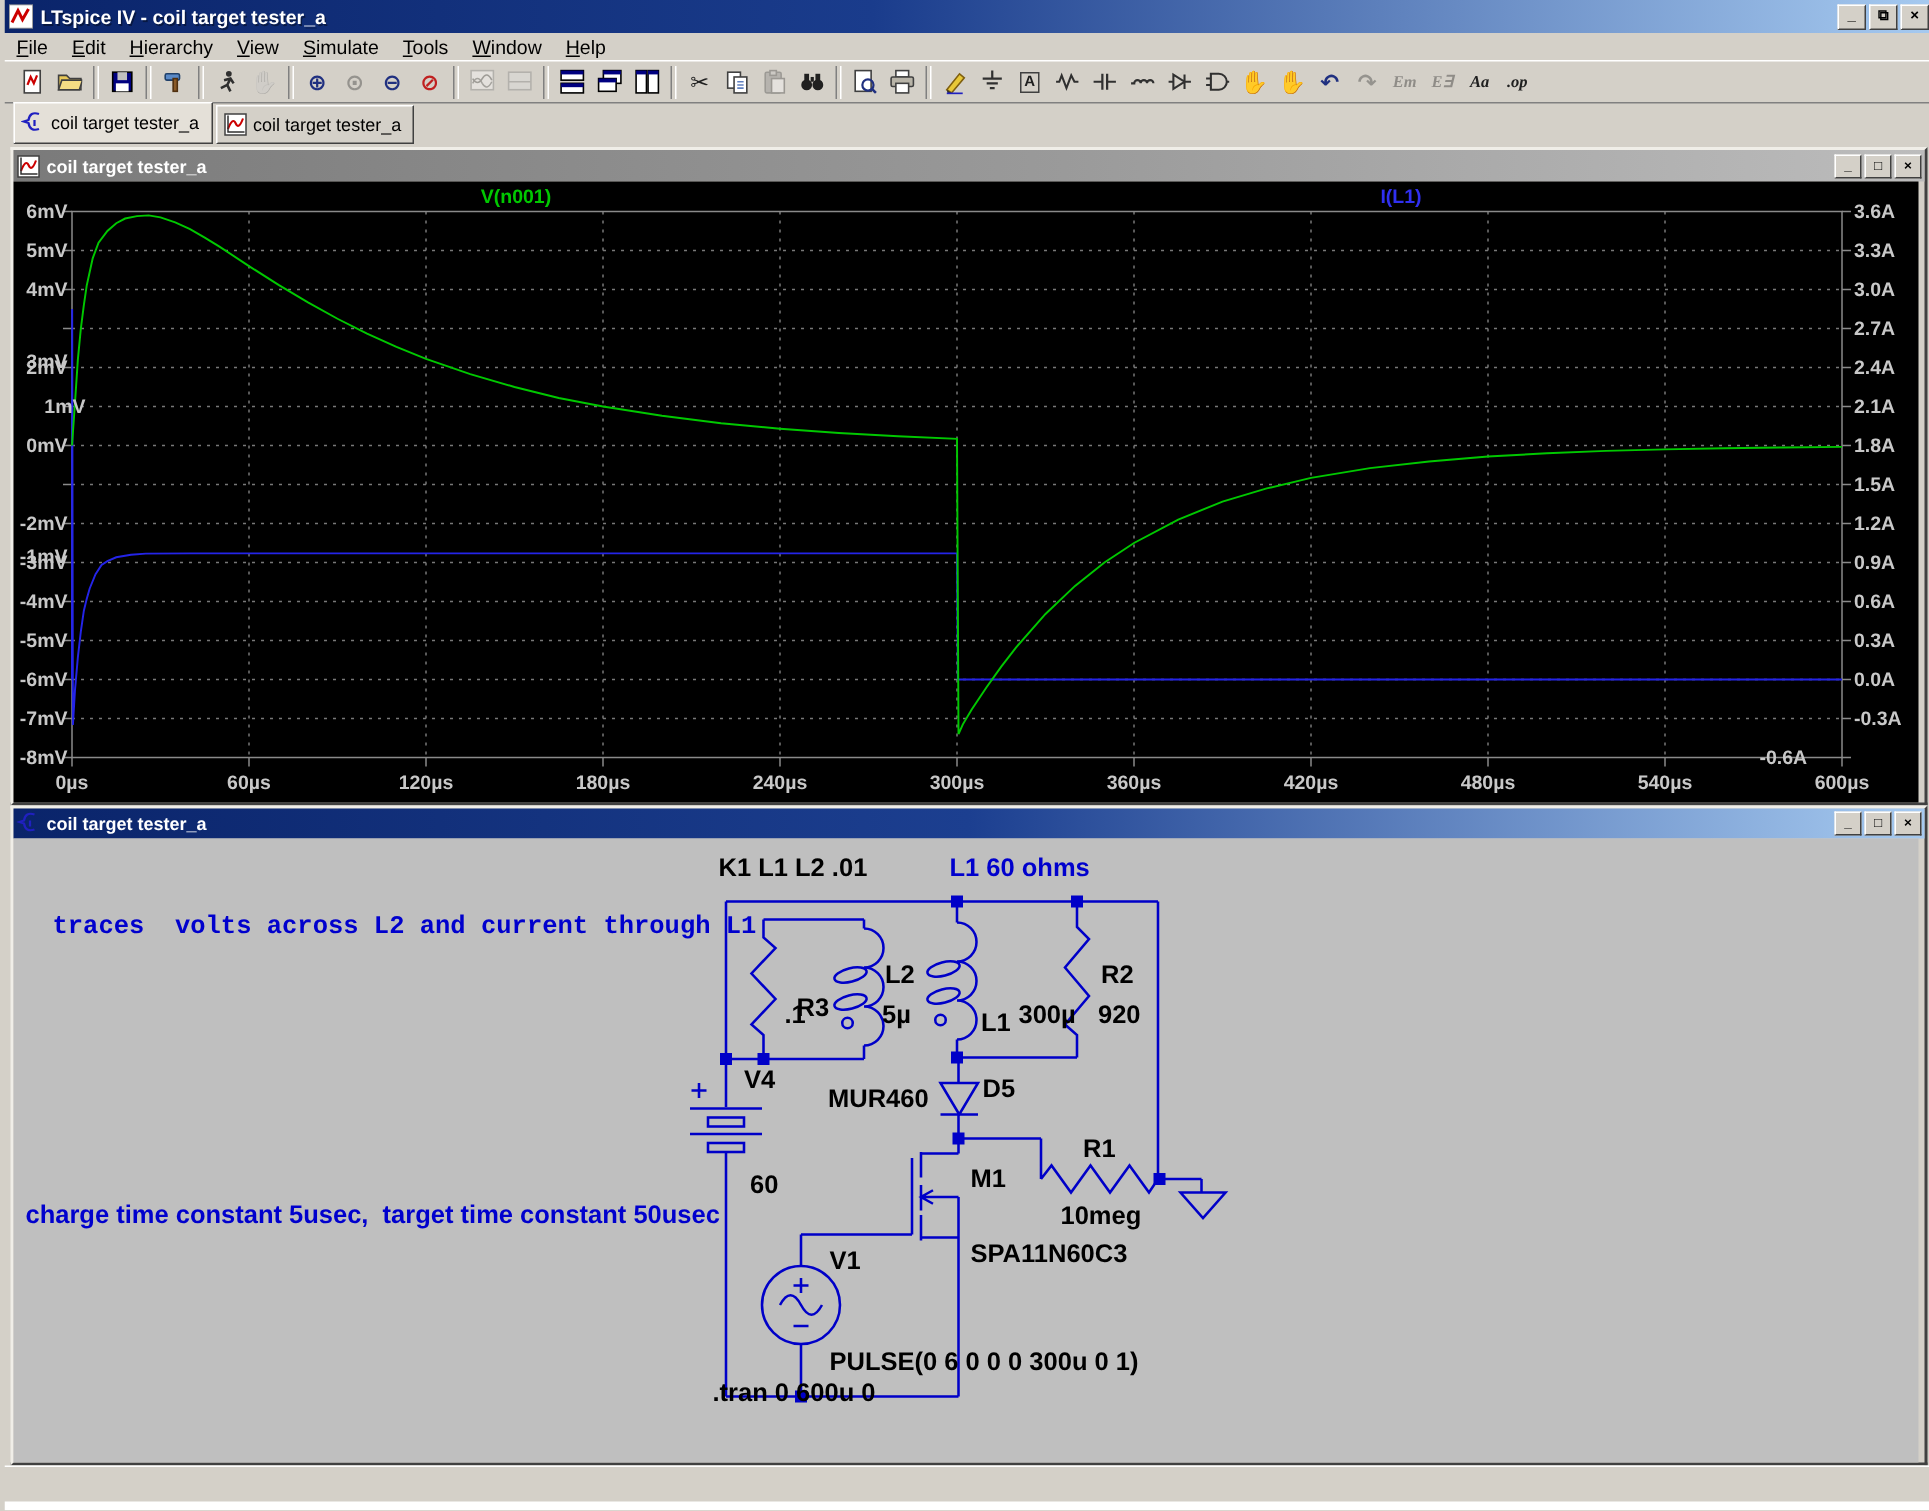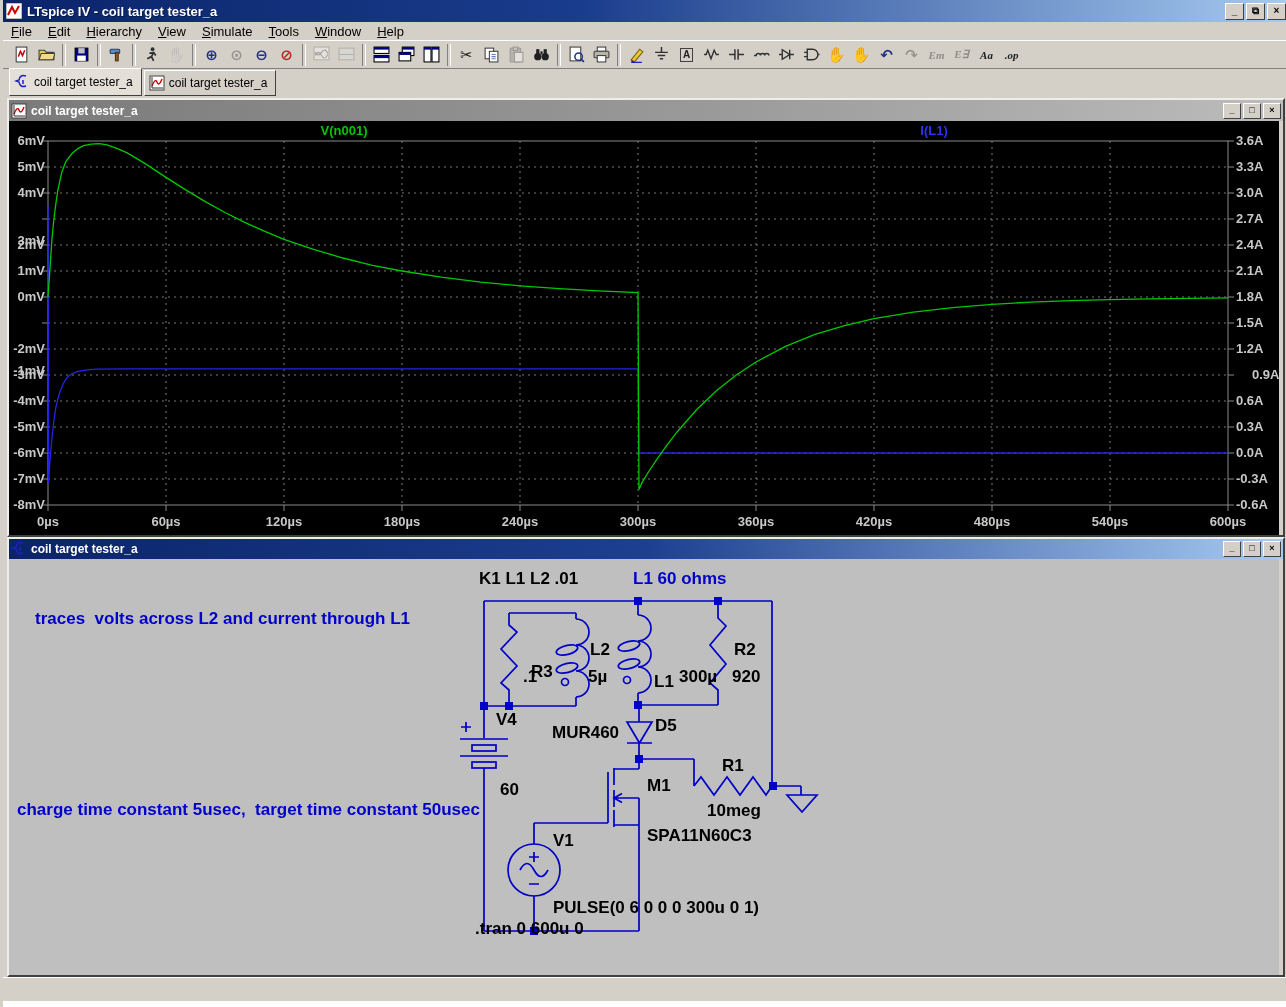--- a/index.html
+++ b/index.html
@@ -465,45 +465,45 @@
           <line x1="1219" y1="384" x2="1219" y2="390" stroke="#8a8a8a"></line>
           <polyline points="39.0,332.0 39.1,85.0 39.6,362.3 41.0,338.9 42.9,317.3 44.9,299.9 46.9,286.1 48.8,278.3 50.8,271.3 54.7,261.8 58.7,255.7 62.6,253.1 68.5,250.5 78.3,248.8 88.2,248.1 117.7,247.9 235.7,247.9 432.3,247.9 629.0,247.9 629.6,332.0 727.3,332.0 924.0,332.0 1219.0,332.0" fill="none" stroke="#2424e8" stroke-width="1.3"></polyline>
           <polyline points="39.0,176.0 41.0,147.4 42.9,118.8 44.9,98.0 46.9,82.4 48.8,69.4 52.8,51.2 56.7,40.8 62.6,33.0 68.5,27.8 74.4,24.7 82.3,23.1 90.1,22.6 98.0,23.9 107.8,27.3 117.7,31.7 127.5,37.4 137.3,43.4 157.0,56.4 176.7,68.9 196.3,80.6 216.0,91.5 235.7,101.4 255.3,110.2 275.0,118.3 304.5,128.4 334.0,137.0 363.5,144.3 393.0,150.0 432.3,156.2 471.7,161.2 511.0,164.8 550.3,167.7 589.7,169.8 629.0,171.6 630.0,368.4 632.9,361.9 638.8,352.0 648.7,337.2 658.5,323.4 668.3,310.7 688.0,288.3 707.7,269.6 727.3,254.0 747.0,241.0 776.5,225.4 806.0,213.4 835.5,204.6 865.0,197.6 904.3,191.1 943.7,186.7 983.0,183.3 1022.3,181.2 1061.7,179.6 1101.0,178.6 1140.3,177.8 1179.7,177.3 1219.0,176.9" fill="none" stroke="#00c800" stroke-width="1.3"></polyline>
         </svg>
       <div id="wavelabels">
           <div class="axlbl axleft" style="left: 0px; top: 12px;">6mV</div>
           <div class="axlbl axleft" style="left: 0px; top: 38px;">5mV</div>
           <div class="axlbl axleft" style="left: 0px; top: 64px;">4mV</div>
           <div class="axlbl axleft" style="left: 0px; top: 90px; margin-top: 22px;">3mV</div>
           <div class="axlbl axleft" style="left: 0px; top: 116px;">2mV</div>
-          <div class="axlbl axleft" style="left: 0px; top: 142px;">1mV</div>
+          <div class="axlbl axleft" style="left: 0px; top: 142px; padding-left: 12px;">1mV</div>
           <div class="axlbl axleft" style="left: 0px; top: 168px;">0mV</div>
           <div class="axlbl axleft" style="left: 0px; top: 194px; margin-top: 48px;">-1mV</div>
           <div class="axlbl axleft" style="left: 0px; top: 220px;">-2mV</div>
           <div class="axlbl axleft" style="left: 0px; top: 246px;">-3mV</div>
           <div class="axlbl axleft" style="left: 0px; top: 272px;">-4mV</div>
           <div class="axlbl axleft" style="left: 0px; top: 298px;">-5mV</div>
           <div class="axlbl axleft" style="left: 0px; top: 324px;">-6mV</div>
           <div class="axlbl axleft" style="left: 0px; top: 350px;">-7mV</div>
           <div class="axlbl axleft" style="left: 0px; top: 376px;">-8mV</div>
           <div class="axlbl " style="left: 1227px; top: 12px;">3.6A</div>
           <div class="axlbl " style="left: 1227px; top: 38px;">3.3A</div>
           <div class="axlbl " style="left: 1227px; top: 64px;">3.0A</div>
           <div class="axlbl " style="left: 1227px; top: 90px;">2.7A</div>
           <div class="axlbl " style="left: 1227px; top: 116px;">2.4A</div>
           <div class="axlbl " style="left: 1227px; top: 142px;">2.1A</div>
           <div class="axlbl " style="left: 1227px; top: 168px;">1.8A</div>
           <div class="axlbl " style="left: 1227px; top: 194px;">1.5A</div>
           <div class="axlbl " style="left: 1227px; top: 220px;">1.2A</div>
-          <div class="axlbl " style="left: 1227px; top: 246px; margin-left: 16px;">0.9A</div>
+          <div class="axlbl " style="left: 1227px; top: 246px;">0.9A</div>
           <div class="axlbl " style="left: 1227px; top: 272px;">0.6A</div>
           <div class="axlbl " style="left: 1227px; top: 298px;">0.3A</div>
           <div class="axlbl " style="left: 1227px; top: 324px;">0.0A</div>
           <div class="axlbl " style="left: 1227px; top: 350px;">-0.3A</div>
-          <div class="axlbl " style="left: 1227px; top: 376px;">-0.6A</div>
+          <div class="axlbl " style="left: 1164px; top: 376px;">-0.6A</div>
           <div class="axlbl axbot" style="left: 9px; top: 393px;">0µs</div>
           <div class="axlbl axbot" style="left: 127px; top: 393px;">60µs</div>
           <div class="axlbl axbot" style="left: 245px; top: 393px;">120µs</div>
           <div class="axlbl axbot" style="left: 363px; top: 393px;">180µs</div>
           <div class="axlbl axbot" style="left: 481px; top: 393px;">240µs</div>
           <div class="axlbl axbot" style="left: 599px; top: 393px;">300µs</div>
           <div class="axlbl axbot" style="left: 717px; top: 393px;">360µs</div>
           <div class="axlbl axbot" style="left: 835px; top: 393px;">420µs</div>
           <div class="axlbl axbot" style="left: 953px; top: 393px;">480µs</div>
           <div class="axlbl axbot" style="left: 1071px; top: 393px;">540µs</div>
@@ -568,21 +568,21 @@
             <rect x="496" y="143" width="8" height="8"></rect>
           <rect x="625" y="142" width="8" height="8"></rect>
             <rect x="626" y="196" width="8" height="8"></rect>
           <rect x="760" y="223" width="8" height="8"></rect>
             <rect x="521" y="368" width="8" height="8"></rect>
         </g>
       </svg>
 
       <div class="slbl" style="left:470px;top:10px;">K1 L1 L2 .01</div>
       <div class="scmt" style="left:624px;top:10px;">L1 60 ohms</div>
-      <div class="scmt" style="left:26px;top:50px;">traces  volts across L2 and current through L1</div>
+      <div class="scmt" style="left:26px;top:50px;font-family:Liberation Mono, monospace;">traces  volts across L2 and current through L1</div>
       <div class="scmt" style="left:8px;top:241px;">charge time constant 5usec,  target time constant 50usec</div>
       <div class="slbl" style="left:522px;top:79px;margin-top:24px;">R3</div>
       <div class="slbl" style="left:514px;top:108px;">.1</div>
       <div class="slbl" style="left:581px;top:81px;">L2</div>
       <div class="slbl" style="left:579px;top:108px;">5µ</div>
       <div class="slbl" style="left:645px;top:81px;margin-top:32px;">L1</div>
       <div class="slbl" style="left:643px;top:108px;padding-left:27px;">300µ</div>
       <div class="slbl" style="left:725px;top:81px;">R2</div>
       <div class="slbl" style="left:723px;top:108px;">920</div>
       <div class="slbl" style="left:487px;top:151px;">V4</div>

